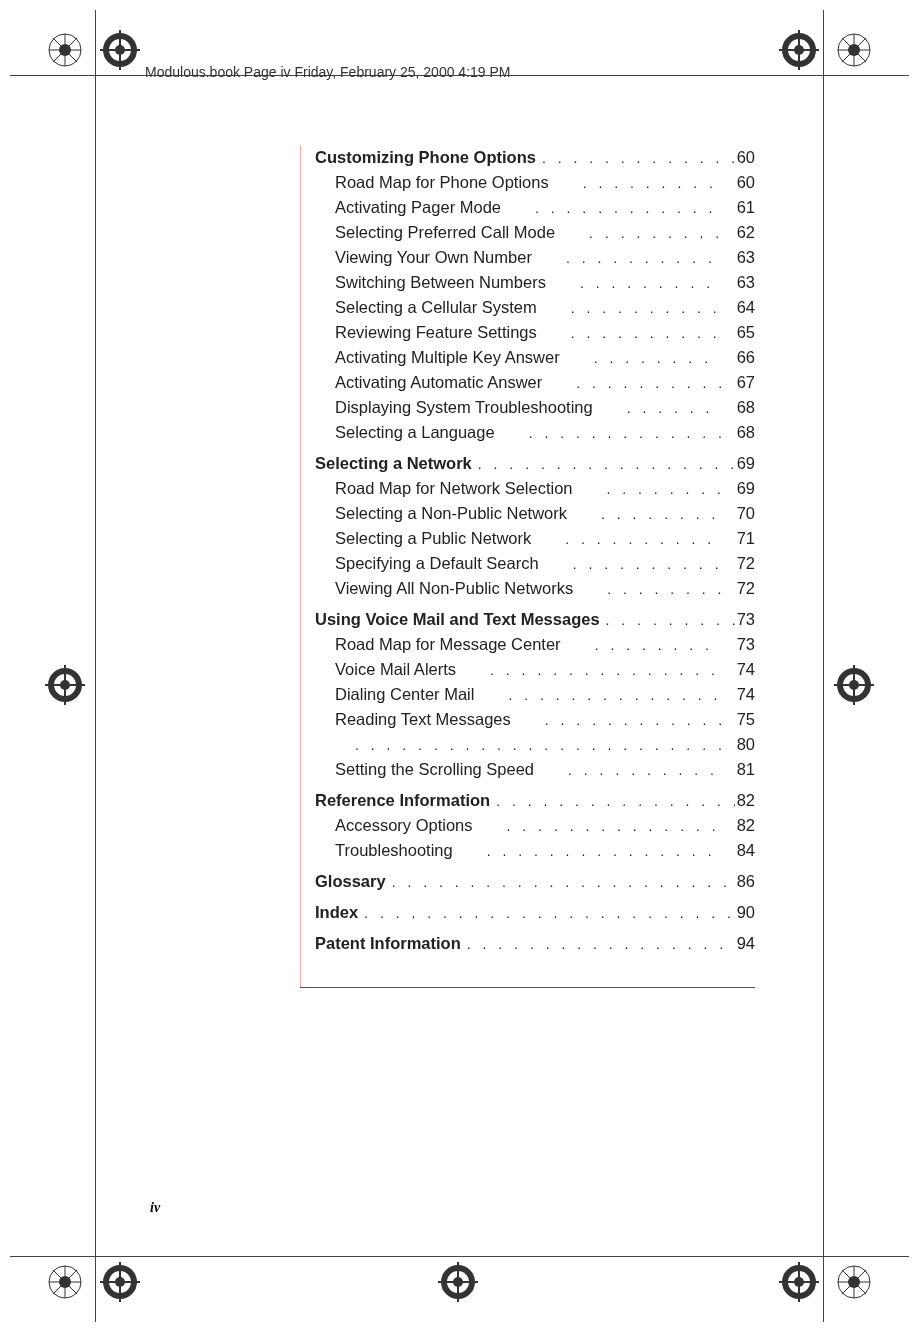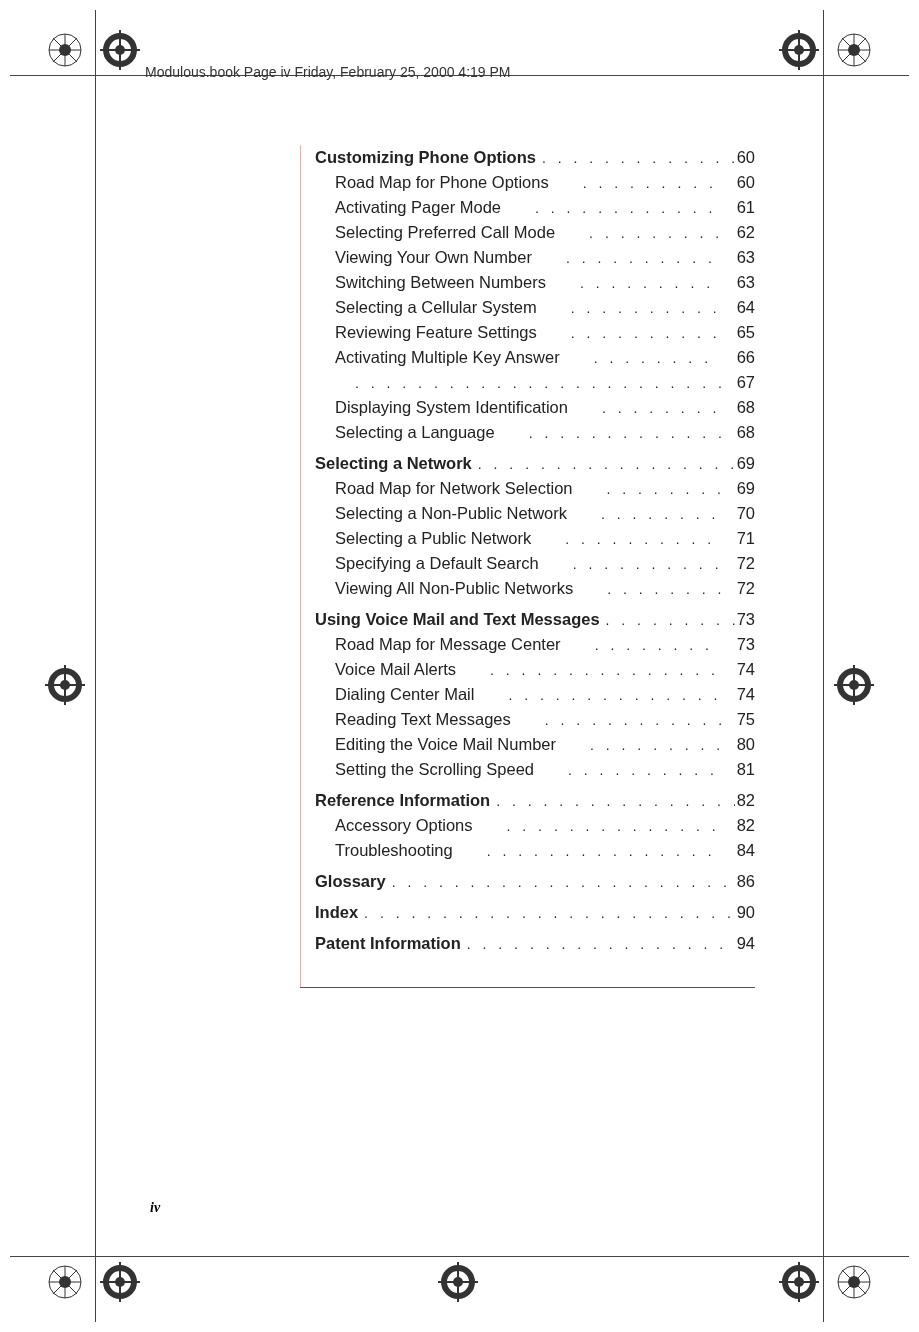--- a/index.html
+++ b/index.html
@@ -249,26 +249,27 @@
           <span class="toc-leader"> . . . . . . . . . . . . . . . . . . . . . . . . . . . . . . . . . . . . . . . .</span>
           <span class="toc-page">65</span>
         </div>
         <div class="toc-row sub">
           <span class="toc-text">Activating Multiple Key Answer</span>
           <span class="toc-space"></span>
           <span class="toc-leader"> . . . . . . . . . . . . . . . . . . . . . . . . . . . . . . . . . . . . . . . .</span>
           <span class="toc-page">66</span>
         </div>
         <div class="toc-row sub">
+          <span class="toc-text">Activating Automatic Answer</span>
           <span class="toc-space"></span>
           <span class="toc-leader"> . . . . . . . . . . . . . . . . . . . . . . . . . . . . . . . . . . . . . . . .</span>
           <span class="toc-page">67</span>
         </div>
         <div class="toc-row sub">
-          <span class="toc-text">Displaying System Identification</span>
+          <span class="toc-text">Displaying System Troubleshooting</span>
           <span class="toc-space"></span>
           <span class="toc-leader"> . . . . . . . . . . . . . . . . . . . . . . . . . . . . . . . . . . . . . . . .</span>
           <span class="toc-page">68</span>
         </div>
         <div class="toc-row sub">
           <span class="toc-text">Selecting a Language</span>
           <span class="toc-space"></span>
           <span class="toc-leader"> . . . . . . . . . . . . . . . . . . . . . . . . . . . . . . . . . . . . . . . .</span>
           <span class="toc-page">68</span>
         </div>
@@ -336,21 +337,20 @@
           <span class="toc-leader"> . . . . . . . . . . . . . . . . . . . . . . . . . . . . . . . . . . . . . . . .</span>
           <span class="toc-page">74</span>
         </div>
         <div class="toc-row sub">
           <span class="toc-text">Reading Text Messages</span>
           <span class="toc-space"></span>
           <span class="toc-leader"> . . . . . . . . . . . . . . . . . . . . . . . . . . . . . . . . . . . . . . . .</span>
           <span class="toc-page">75</span>
         </div>
         <div class="toc-row sub">
-          <span class="toc-text">Editing the Voice Mail Number</span>
           <span class="toc-space"></span>
           <span class="toc-leader"> . . . . . . . . . . . . . . . . . . . . . . . . . . . . . . . . . . . . . . . .</span>
           <span class="toc-page">80</span>
         </div>
         <div class="toc-row sub">
           <span class="toc-text">Setting the Scrolling Speed</span>
           <span class="toc-space"></span>
           <span class="toc-leader"> . . . . . . . . . . . . . . . . . . . . . . . . . . . . . . . . . . . . . . . .</span>
           <span class="toc-page">81</span>
         </div>

